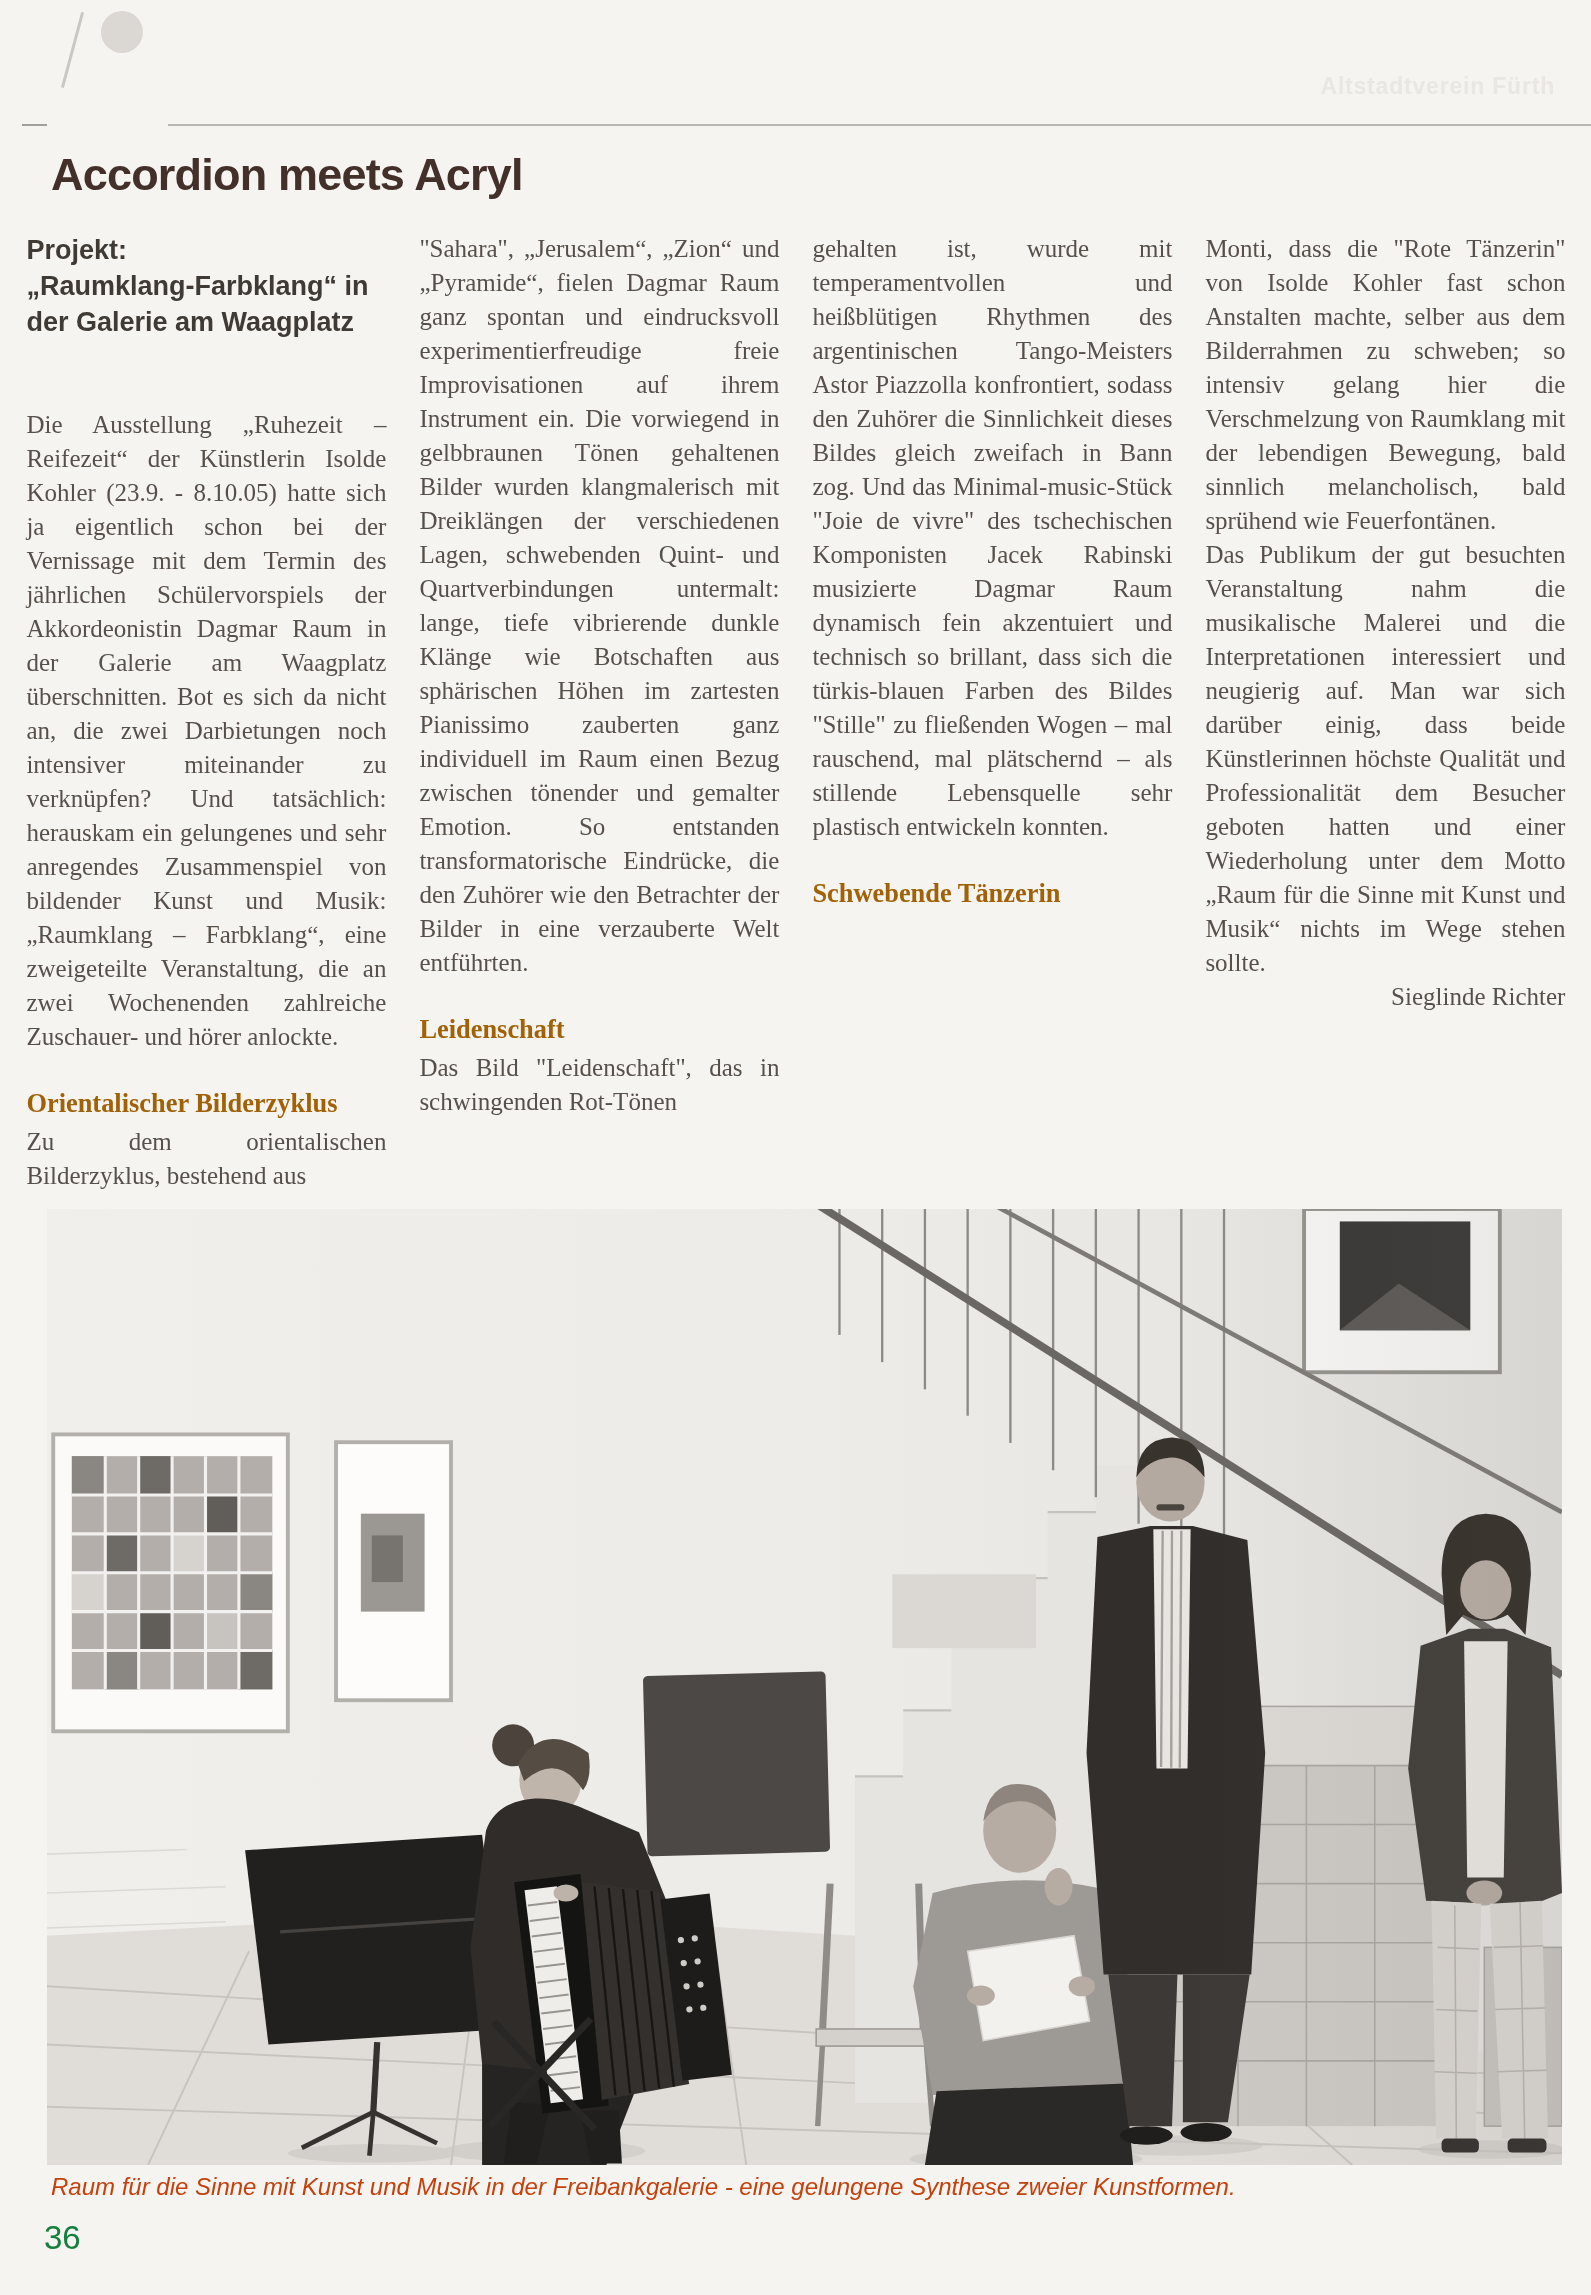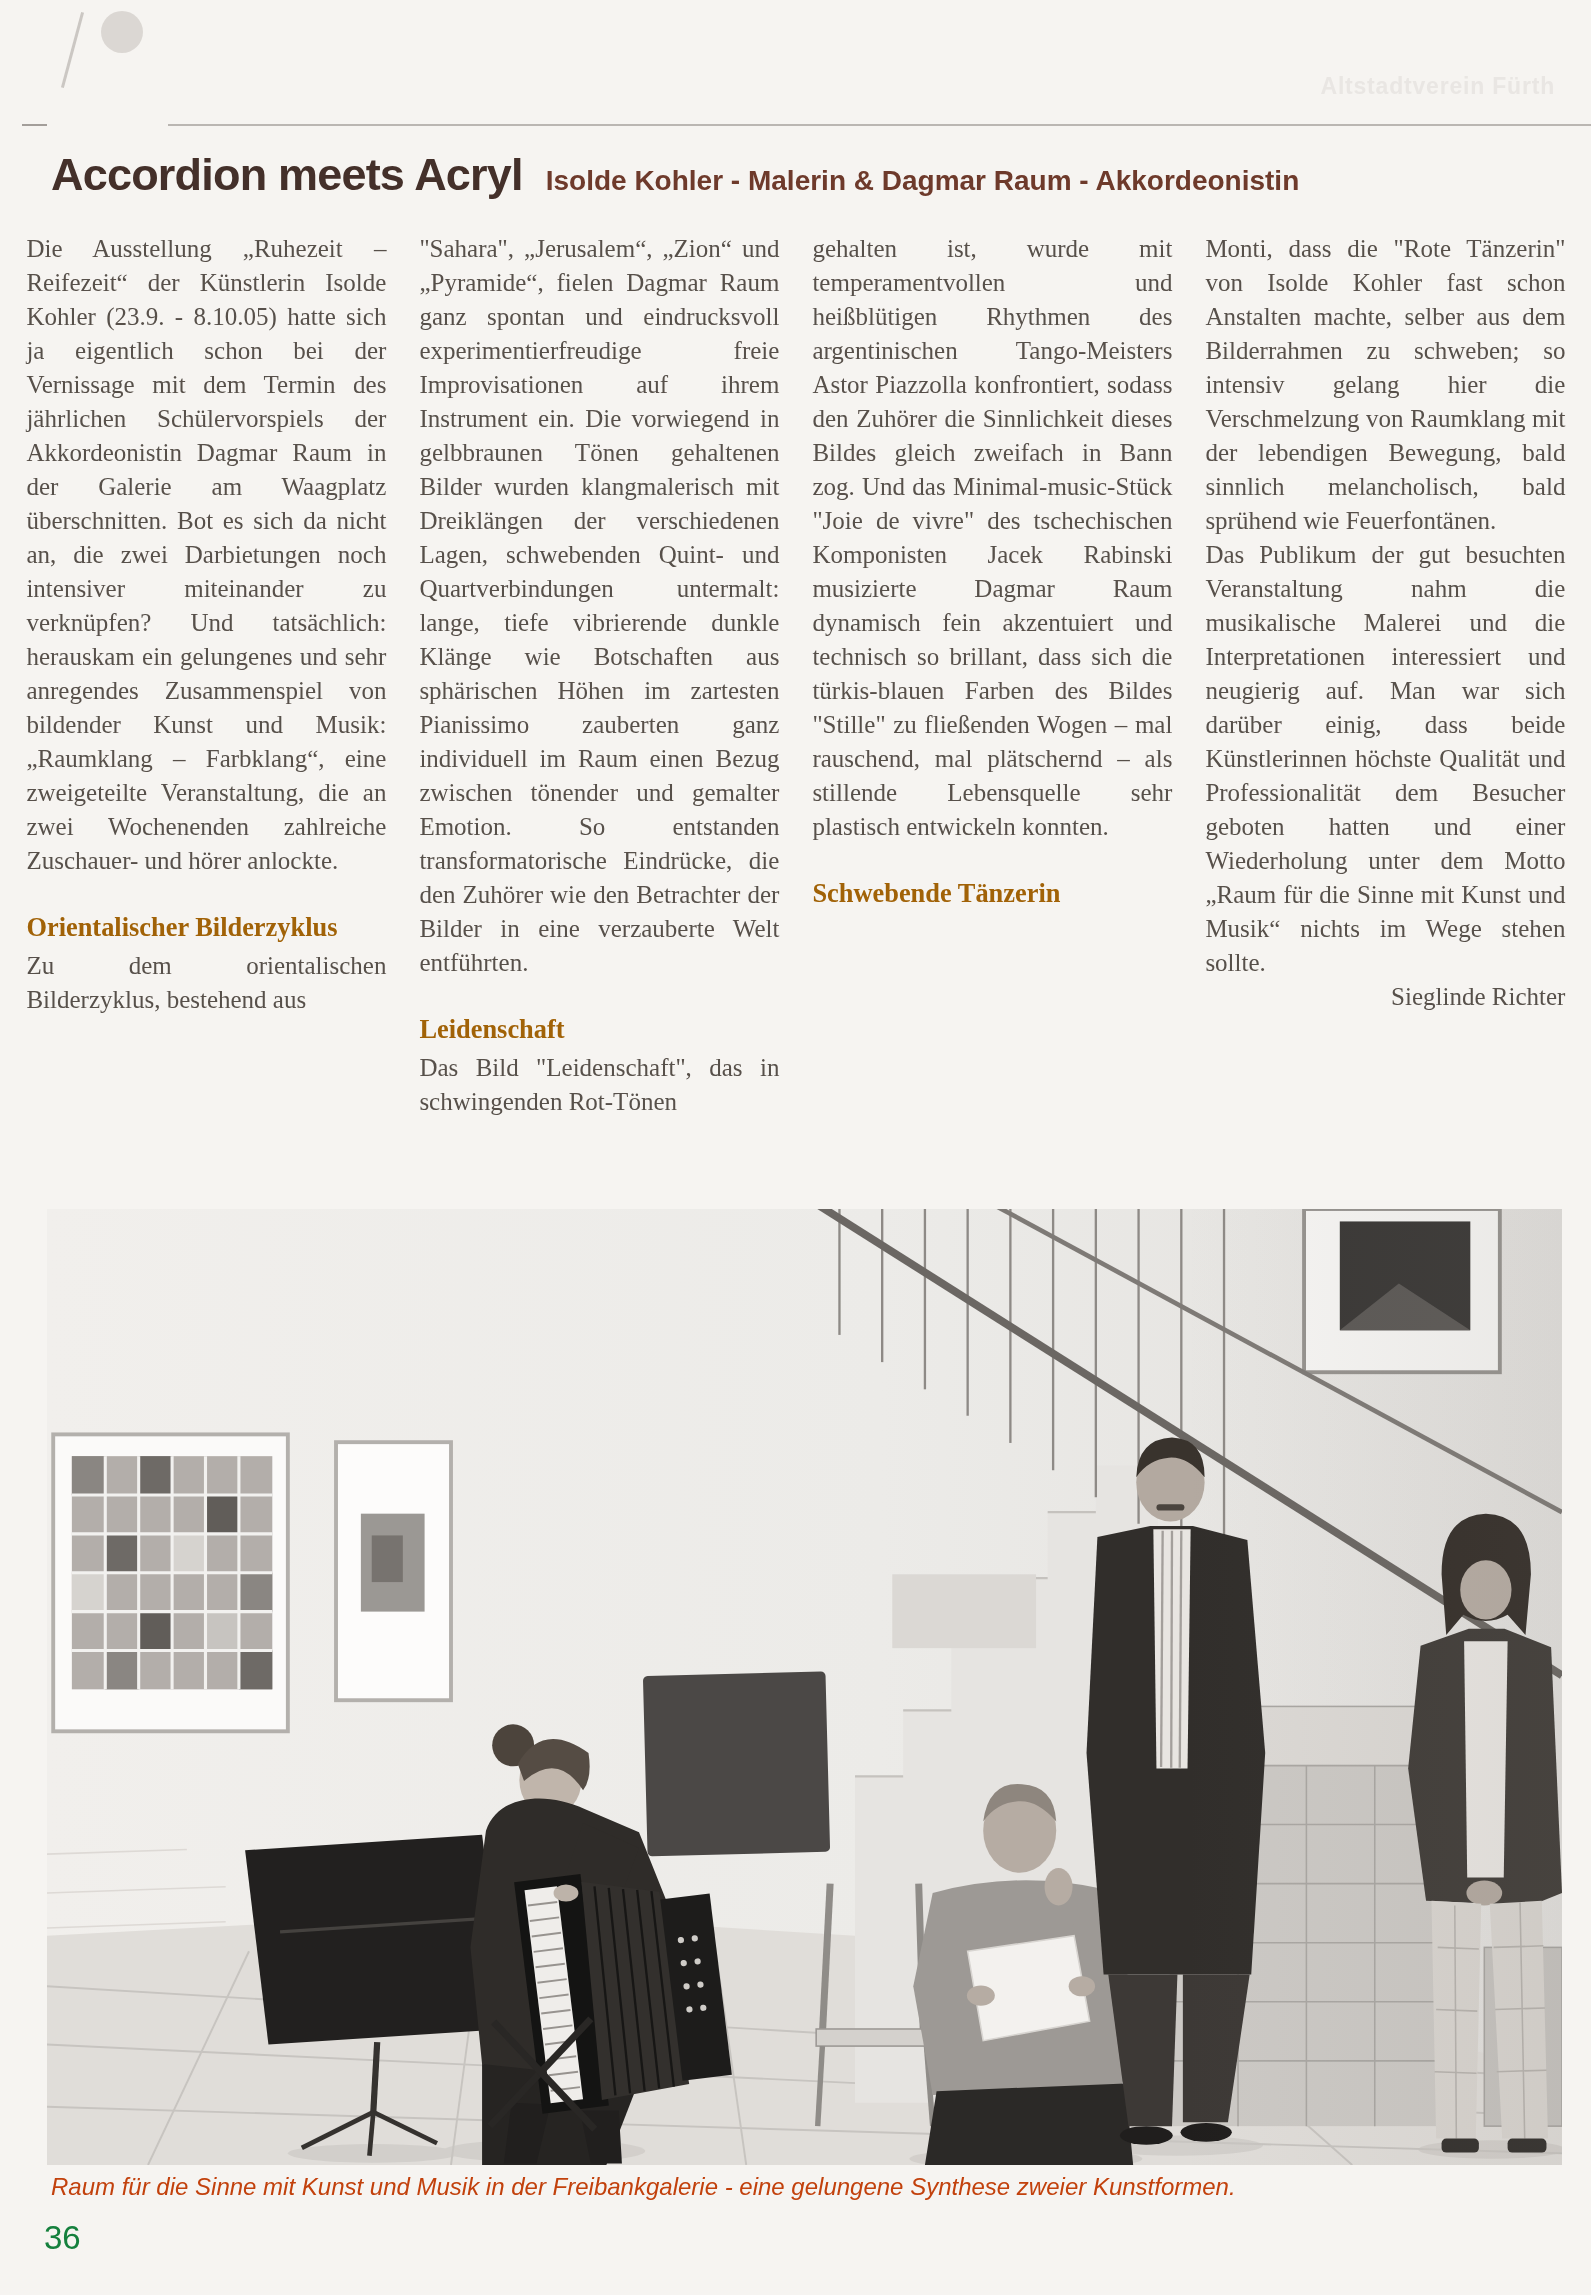--- a/index.html
+++ b/index.html
@@ -58,26 +58,29 @@
 <div class="page">
 
   <div class="logo-circle"></div>
   <div class="logo-slash"></div>
   <div class="brand">Altstadtverein Fürth</div>
   <div class="rule-short"></div>
   <div class="rule-long"></div>
 
   <div class="titlebar">
     <span class="title">Accordion meets Acryl</span>
-    <span class="subtitle">Isolde Kohler - Malerin &amp; Dagmar Raum - Akkordeonistin</span>
   </div>
 
   <div class="columns">
 
     <div class="col">
+      <div class="col1-heading-block">
+        <div class="col1-heading">Projekt:</div>
+        <div class="col1-heading">„Raumklang-Farbklang“ in der Galerie am Waagplatz</div>
+      </div>
       <p>Die Ausstellung „Ruhezeit – Reifezeit“ der Künstlerin Isolde Kohler (23.9. - 8.10.05) hatte sich ja eigentlich schon bei der Vernissage mit dem Termin des jährlichen Schülervorspiels der Akkordeonistin Dagmar Raum in der Galerie am Waagplatz überschnitten. Bot es sich da nicht an, die zwei Darbietungen noch intensiver miteinander zu verknüpfen? Und tatsächlich: herauskam ein gelungenes und sehr anregendes Zusammenspiel von bildender Kunst und Musik: „Raumklang – Farbklang“, eine zweigeteilte Veranstaltung, die an zwei Wochenenden zahlreiche Zuschauer- und hörer anlockte.</p>
       <div class="subheading">Orientalischer Bilderzyklus</div>
       <p>Zu dem orientalischen Bilderzyklus, bestehend aus</p>
     </div>
 
     <div class="col">
       <p>"Sahara", „Jerusalem“, „Zion“ und „Pyramide“, fielen Dagmar Raum ganz spontan und eindrucksvoll experimentierfreudige freie Improvisationen auf ihrem Instrument ein. Die vorwiegend in gelbbraunen Tönen gehaltenen Bilder wurden klangmalerisch mit Dreiklängen der verschiedenen Lagen, schwebenden Quint- und Quartverbindungen untermalt: lange, tiefe vibrierende dunkle Klänge wie Botschaften aus sphärischen Höhen im zartesten Pianissimo zauberten ganz individuell im Raum einen Bezug zwischen tönender und gemalter Emotion. So entstanden transformatorische Eindrücke, die den Zuhörer wie den Betrachter der Bilder in eine verzauberte Welt entführten.</p>
       <div class="subheading">Leidenschaft</div>
       <p>Das Bild "Leidenschaft", das in schwingenden Rot-Tönen</p>
     </div>

